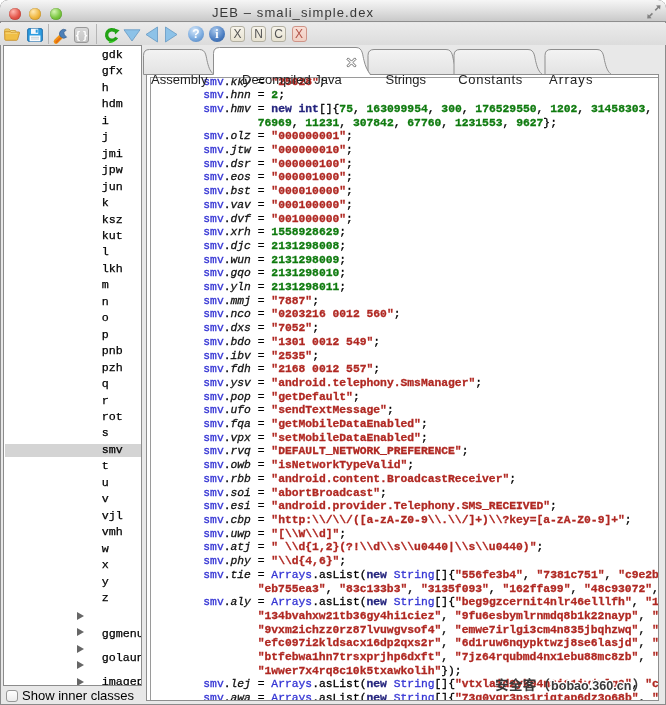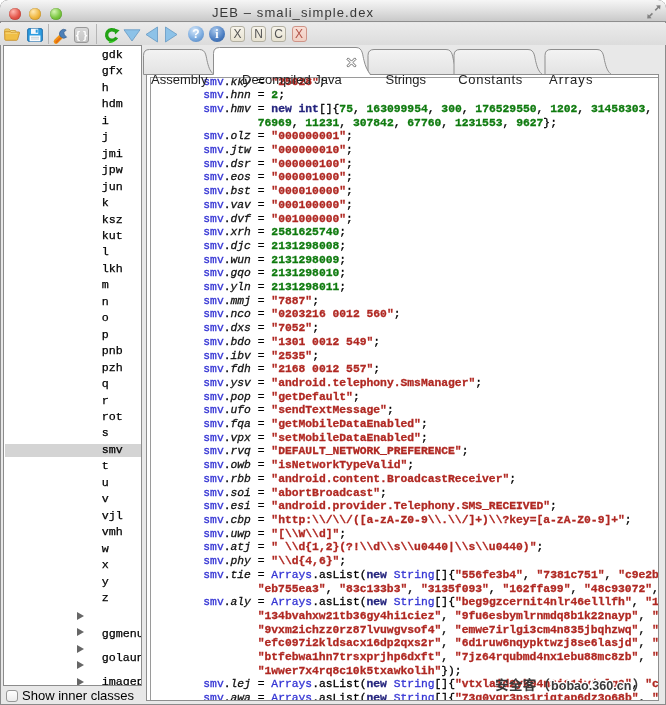--- a/index.html
+++ b/index.html
@@ -166,21 +166,21 @@
         <span class="t">smv</span>.<span class="f">hnn</span> = <span class="n">2</span>;
         <span class="t">smv</span>.<span class="f">hmv</span> = <span class="k">new int</span>[]{<span class="n">75</span>, <span class="n">163099954</span>, <span class="n">300</span>, <span class="n">176529550</span>, <span class="n">1202</span>, <span class="n">31458303</span>,
                 <span class="n">76969</span>, <span class="n">11231</span>, <span class="n">307842</span>, <span class="n">67760</span>, <span class="n">1231553</span>, <span class="n">9627</span>};
         <span class="t">smv</span>.<span class="f">olz</span> = <span class="s">"000000001"</span>;
         <span class="t">smv</span>.<span class="f">jtw</span> = <span class="s">"000000010"</span>;
         <span class="t">smv</span>.<span class="f">dsr</span> = <span class="s">"000000100"</span>;
         <span class="t">smv</span>.<span class="f">eos</span> = <span class="s">"000001000"</span>;
         <span class="t">smv</span>.<span class="f">bst</span> = <span class="s">"000010000"</span>;
         <span class="t">smv</span>.<span class="f">vav</span> = <span class="s">"000100000"</span>;
         <span class="t">smv</span>.<span class="f">dvf</span> = <span class="s">"001000000"</span>;
-        <span class="t">smv</span>.<span class="f">xrh</span> = <span class="n">2581625740</span>;
+        <span class="t">smv</span>.<span class="f">xrh</span> = <span class="n">1558928629</span>;
         <span class="t">smv</span>.<span class="f">djc</span> = <span class="n">2131298008</span>;
         <span class="t">smv</span>.<span class="f">wun</span> = <span class="n">2131298009</span>;
         <span class="t">smv</span>.<span class="f">gqo</span> = <span class="n">2131298010</span>;
         <span class="t">smv</span>.<span class="f">yln</span> = <span class="n">2131298011</span>;
         <span class="t">smv</span>.<span class="f">mmj</span> = <span class="s">"7887"</span>;
         <span class="t">smv</span>.<span class="f">nco</span> = <span class="s">"0203216 0012 560"</span>;
         <span class="t">smv</span>.<span class="f">dxs</span> = <span class="s">"7052"</span>;
         <span class="t">smv</span>.<span class="f">bdo</span> = <span class="s">"1301 0012 549"</span>;
         <span class="t">smv</span>.<span class="f">ibv</span> = <span class="s">"2535"</span>;
         <span class="t">smv</span>.<span class="f">fdh</span> = <span class="s">"2168 0012 557"</span>;

